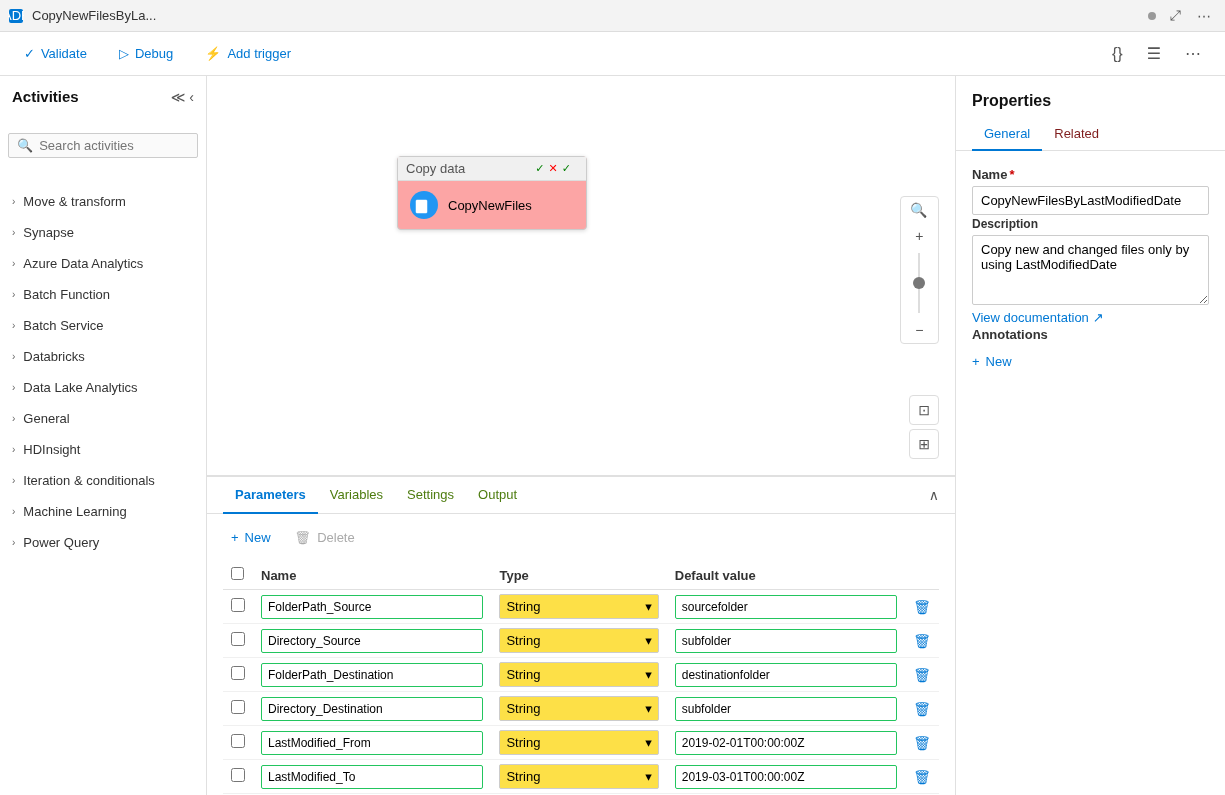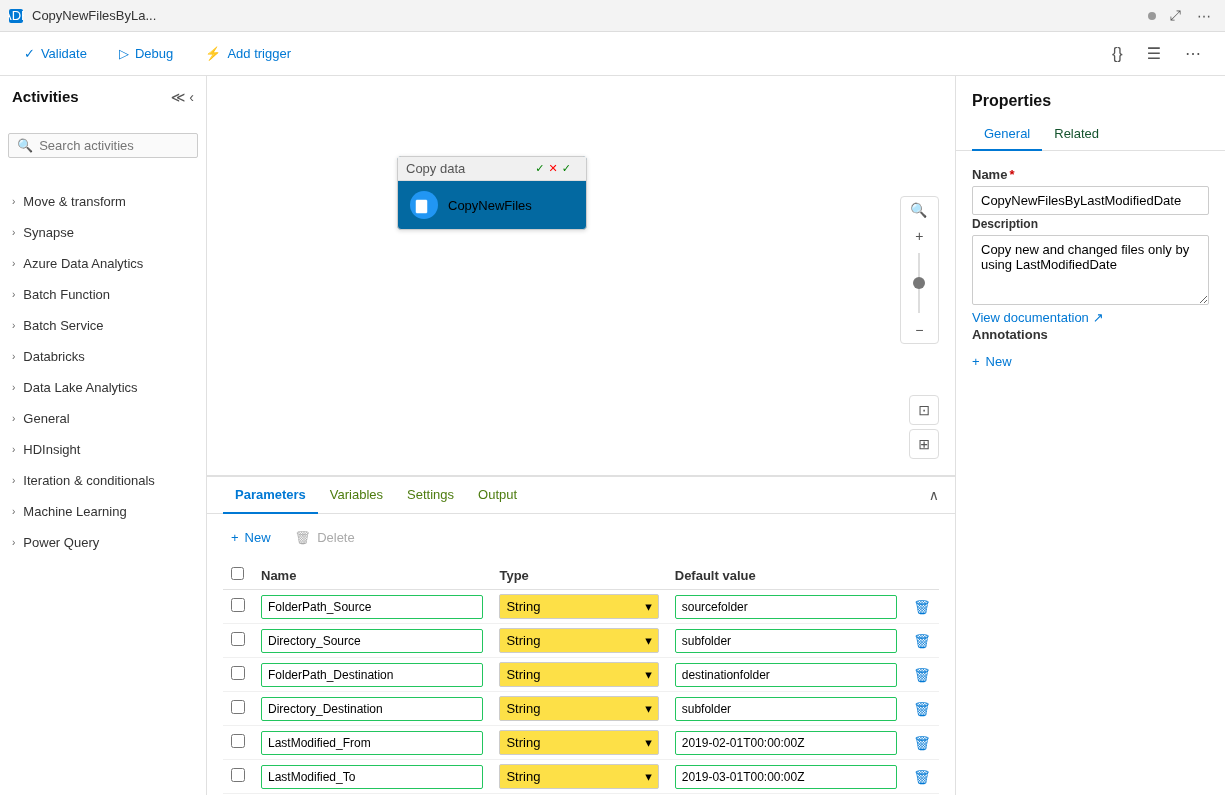--- a/index.html
+++ b/index.html
@@ -76,21 +76,21 @@
       display: flex; flex-direction: column; gap: 4px;
     }
     .canvas-extra-btn {
       background: #fff; border: 1px solid #ddd; border-radius: 4px;
       cursor: pointer; padding: 6px 8px; color: #555; font-size: 14px;
     }
 
     
     .activity-node {
       position: absolute; top: 80px; left: 190px;
-      background: #0369a1; border: 1px solid #ccc; border-radius: 4px;
+      background: #fca5a5; border: 1px solid #ccc; border-radius: 4px;
       min-width: 190px; box-shadow: 0 1px 4px rgba(0,0,0,0.15);
     }
     .activity-node-header {
       background: #f0f0f0; padding: 4px 8px; font-size: 11px; color: #555;
       border-bottom: 1px solid #ddd; display: flex; align-items: center; justify-content: space-between;
     }
     .activity-node-body {
       display: flex; align-items: center; padding: 10px 12px; gap: 10px;
     }
     .activity-node-actions {
@@ -141,21 +141,21 @@
     .checkbox { width: 14px; height: 14px; }
 
     
     .properties-panel {
       width: 270px; min-width: 270px; background: #fff; border-left: 1px solid #e0e0e0;
       display: flex; flex-direction: column; overflow-y: auto;
     }
     .props-header { padding: 16px 16px 8px 16px; font-size: 16px; font-weight: 600; color: #111; }
     .props-tabs { display: flex; border-bottom: 1px solid #e0e0e0; padding: 0 16px; }
     .props-tab {
-      padding: 8px 12px; cursor: pointer; color: #14532d; font-size: 13px;
+      padding: 8px 12px; cursor: pointer; color: #7f1d1d; font-size: 13px;
       border-bottom: 2px solid transparent; margin-bottom: -1px;
     }
     .props-tab.active { color: #0078d4; border-bottom-color: #0078d4; font-weight: 500; }
     .props-body { padding: 16px; flex: 1; }
     .props-field { margin-bottom: 2px; }
     .props-label { font-size: 12px; font-weight: 600; color: #333; margin-bottom: 4px; }
     .props-input {
       width: 100%; border: 1px solid #ccc; border-radius: 2px; padding: 6px 8px;
       font-size: 13px; outline: none;
     }

